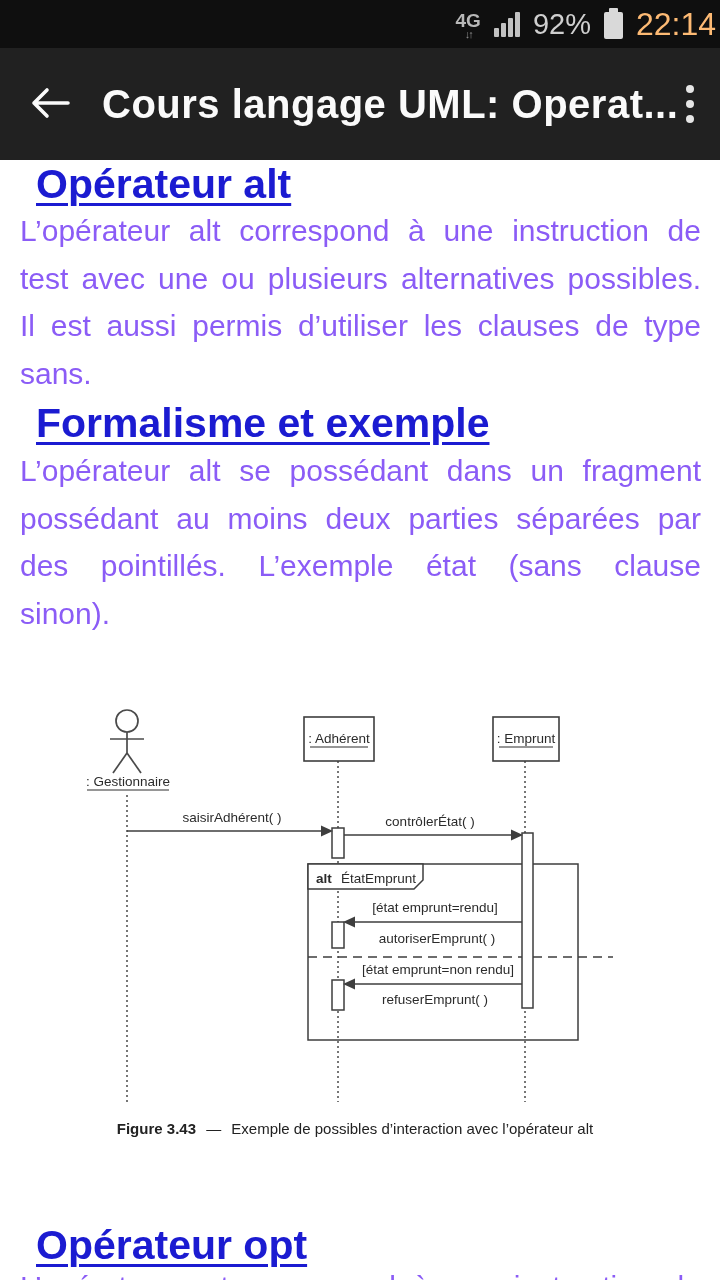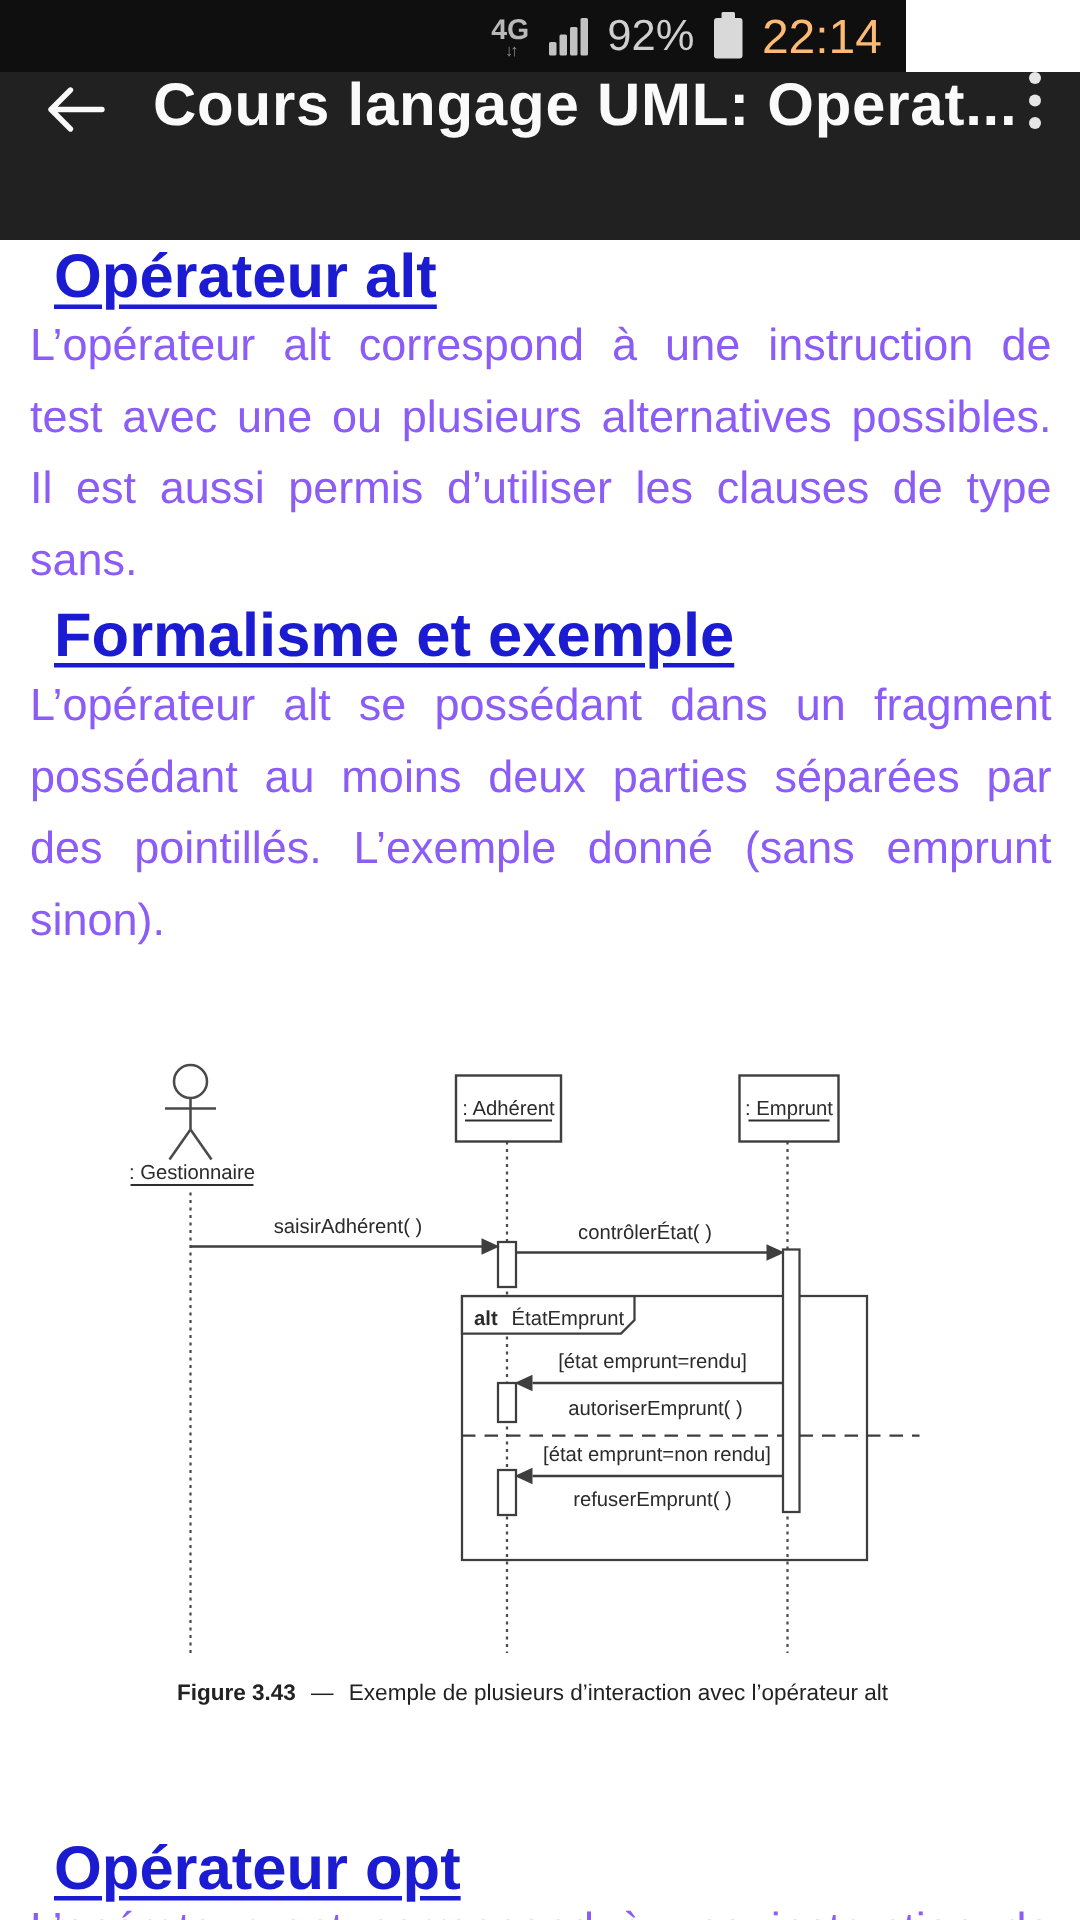--- a/index.html
+++ b/index.html
@@ -1,32 +1,32 @@
 <!DOCTYPE html>
 <html><head>
 <meta charset="utf-8">
 <style>
   html,body{margin:0;padding:0;background:#777;}
   .screen{position:relative;width:720px;height:1280px;background:#ffffff;overflow:hidden;
           font-family:"Liberation Sans",sans-serif;}
   
-  .status-bar{position:absolute;left:0;top:0;width:604px;height:48px;background:#0f0f0f;
-              display:flex;align-items:center;justify-content:flex-end;gap:13px;padding-right:16px;box-sizing:border-box;}
+  .status-bar{position:absolute;left:0;top:0;width:720px;height:48px;background:#0f0f0f;
+              display:flex;align-items:center;justify-content:flex-end;gap:13px;padding-right:4px;box-sizing:border-box;}
   .net4g{display:flex;flex-direction:column;align-items:center;line-height:1;margin-top:2px;}
   .net-label{font-size:19px;font-weight:700;color:#b8b8b8;letter-spacing:0px;}
   .net-arrows{font-size:11px;color:#8f8f8f;letter-spacing:-2px;margin-top:-1px;}
   .sig{display:flex;align-items:flex-end;gap:2px;height:26px;}
   .sig i{display:block;width:5px;background:#c2c2c2;border-radius:1px;}
   .pct{font-size:29px;color:#cfcfcf;}
   .batt{position:relative;width:19px;height:27px;background:#d9d9d9;border-radius:2px;margin-top:3px;}
   .batt:before{content:"";position:absolute;left:5px;top:-4px;width:9px;height:4px;background:#d9d9d9;border-radius:1px 1px 0 0;}
   .clock{font-size:32px;color:#fdba74;}
   
   .app-bar{position:absolute;left:0;top:48px;width:720px;height:112px;background:#212121;
-           display:flex;}
+           display:flex;align-items:center;}
   .back-btn{background:none;border:none;padding:0;margin:0 0 0 24px;width:52px;height:52px;cursor:pointer;
             display:flex;align-items:center;justify-content:center;}
   .app-title{font-size:40px;font-weight:700;color:#fafafa;margin:0 0 0 26px;letter-spacing:0.5px;
              white-space:nowrap;overflow:hidden;flex:1;}
   .menu-btn{background:none;border:none;padding:0;margin-right:26px;cursor:pointer;
             display:flex;flex-direction:column;gap:7px;align-items:center;}
   .menu-btn i{display:block;width:8px;height:8px;border-radius:50%;background:#e6e6e6;}
   
   .hlink{position:absolute;left:36px;font-size:41px;font-weight:700;color:#1b1bd1;
          text-decoration:underline;text-decoration-thickness:3px;text-underline-offset:5px;cursor:pointer;text-align:right;}
@@ -97,21 +97,21 @@
     <div class="ln">L’opérateur alt correspond à une instruction de</div>
     <div class="ln">test avec une ou plusieurs alternatives possibles.</div>
     <div class="ln">Il est aussi permis d’utiliser les clauses de type</div>
     <div class="ln last">sans.</div>
   </div>
 
   <a class="hlink" style="top:400px">Formalisme et exemple</a>
   <div class="para" style="top:447px">
     <div class="ln">L’opérateur alt se possédant dans un fragment</div>
     <div class="ln">possédant au moins deux parties séparées par</div>
-    <div class="ln">des pointillés. L’exemple donné (sans emprunt</div>
+    <div class="ln">des pointillés. L’exemple état (sans clause</div>
     <div class="ln last">sinon).</div>
   </div>
 
   <figure class="fig" style="margin:0">
     <svg viewBox="0 0 540 406">
 
       <line class="life" x1="42" y1="95" x2="42" y2="402"></line>
       <line class="life" x1="253" y1="61" x2="253" y2="402"></line>
       <line class="life" x1="440" y1="61" x2="440" y2="402"></line>
 
@@ -159,21 +159,21 @@
       <text x="353" y="274" text-anchor="middle">[état emprunt=non rendu]</text>
       <line class="msg" x1="437" y1="284" x2="270" y2="284"></line>
       <polygon class="head" points="258,284 270,278.5 270,289.5"></polygon>
       <text x="350" y="304" text-anchor="middle">refuserEmprunt( )</text>
     </svg>
   </figure>
 
   <div class="caption">
     <span class="cl">Figure 3.43</span>
     <span class="cs">—</span>
-    <span>Exemple de plusieurs d’interaction avec l’opérateur alt</span>
+    <span>Exemple de possibles d’interaction avec l’opérateur alt</span>
   </div>
 
   <a class="hlink" style="top:1222px">Opérateur opt</a>
   <div class="para" style="top:1263px">
     <div class="ln">L’opérateur opt correspond à une instruction de</div>
   </div>
 
 </div>
 
 </body></html>

